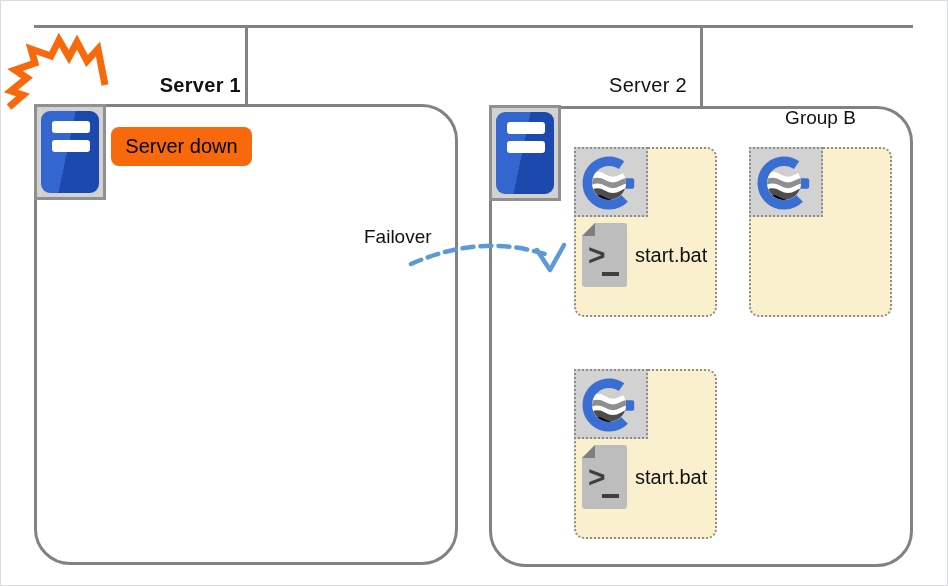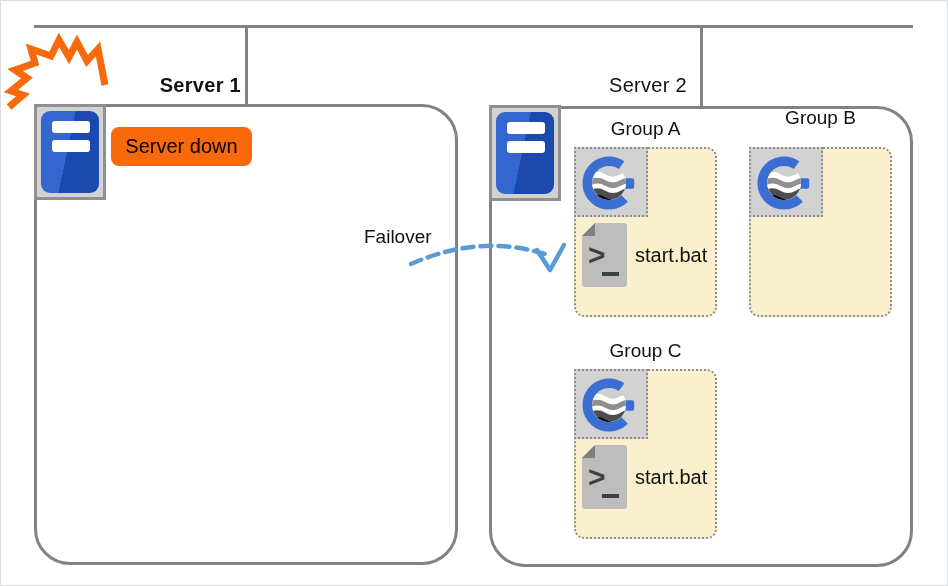--- a/index.html
+++ b/index.html
@@ -90,21 +90,20 @@
   </svg>
 
   <div class="abs badge" style="left:110px;top:126px;width:141px;height:39px;">Server down</div>
 
   <div class="abs failover-label" style="left:363px;top:201px;">Failover</div>
   <svg class="abs z8" style="left:395px;top:228px;" width="178" height="58" viewBox="0 0 178 58">
     <path d="M 15 35 Q 85 4 152 26" fill="none" style="stroke:var(--arrow-blue)" stroke-width="4.5" stroke-dasharray="11 7" stroke-linecap="round"></path>
     <polyline points="141,21 154,41 168,16" fill="none" style="stroke:var(--arrow-blue)" stroke-width="4.5" stroke-linecap="round" stroke-linejoin="round"></polyline>
   </svg>
 
-  <div class="abs group-label" style="left:573px;top:117px;width:143px;">Group A</div>
   <div class="abs group-box" style="left:573px;top:146px;width:143px;height:170px;">
     <div class="glogo-frame">
       <svg width="58" height="58" viewBox="0 0 60 60">
         <defs>
             <clipPath id="sphereClipA">
               <circle cx="28" cy="31" r="17.5"></circle>
             </clipPath>
           </defs>
         <path d="M 40.6 13 A 22 22 0 1 0 43.6 46.6" fill="none" style="stroke:var(--logo-blue)" stroke-width="11"></path>
         <rect x="31" y="26" width="23" height="11" rx="2" style="fill:var(--logo-blue)"></rect>
@@ -145,21 +144,20 @@
           <path d="M8 22 q8 -5 16 0 t16 0 t16 0 V60 H8 Z" fill="#FFFFFF"></path>
           <path d="M8 28 q8 -5 16 0 t16 0 t16 0 V60 H8 Z" fill="#8F8F8F"></path>
           <path d="M8 34 q8 -5 16 0 t16 0 t16 0 V60 H8 Z" fill="#FFFFFF"></path>
           <path d="M8 39 q8 -5 16 0 t16 0 t16 0 V60 H8 Z" fill="#4D4D4D"></path>
           <path d="M8 46 q8 -5 16 0 t16 0 t16 0 V60 H8 Z" fill="#000000"></path>
         </g>
       </svg>
     </div>
   </div>
 
-  <div class="abs group-label" style="left:573px;top:339px;width:143px;">Group C</div>
   <div class="abs group-box" style="left:573px;top:368px;width:143px;height:170px;">
     <div class="glogo-frame">
       <svg width="58" height="58" viewBox="0 0 60 60">
         <defs>
             <clipPath id="sphereClipC">
               <circle cx="28" cy="31" r="17.5"></circle>
             </clipPath>
           </defs>
         <path d="M 40.6 13 A 22 22 0 1 0 43.6 46.6" fill="none" style="stroke:var(--logo-blue)" stroke-width="11"></path>
         <rect x="31" y="26" width="23" height="11" rx="2" style="fill:var(--logo-blue)"></rect>

